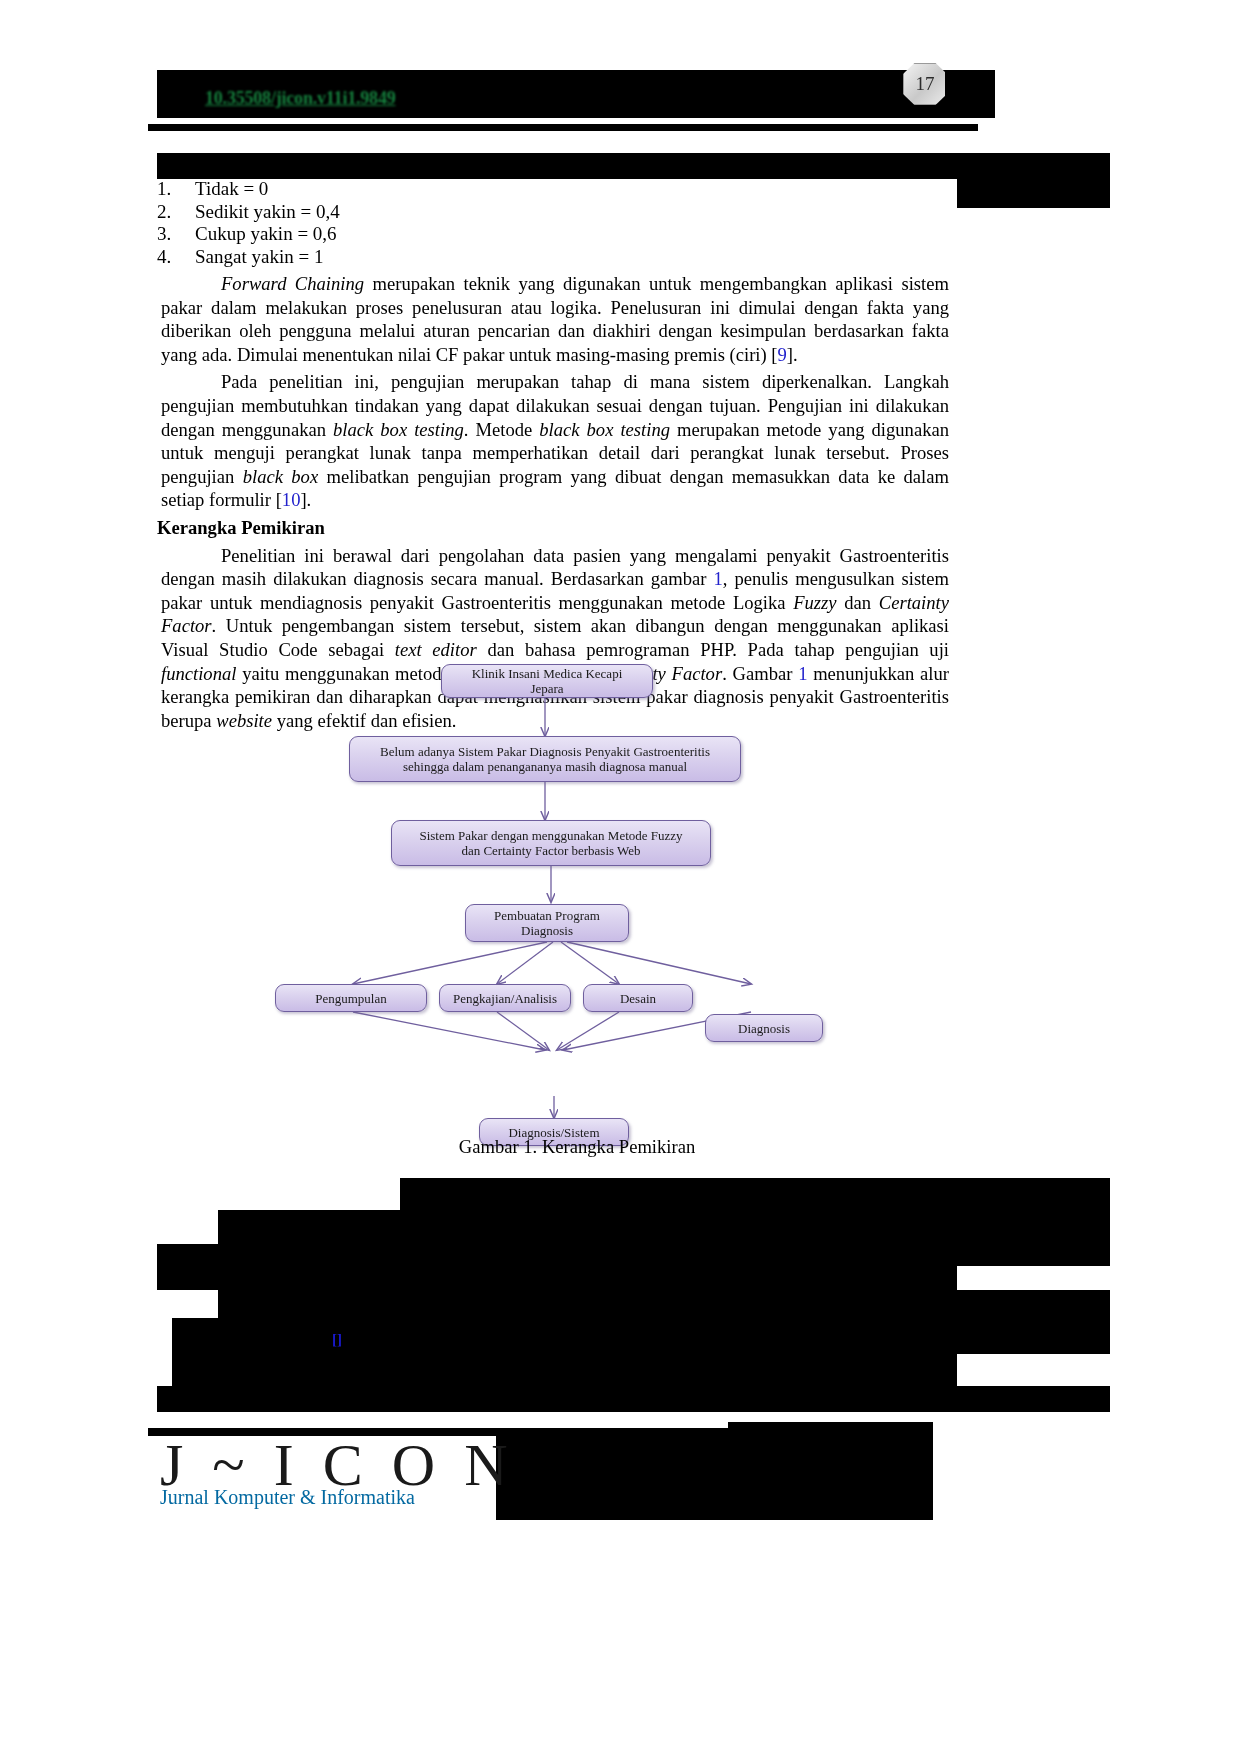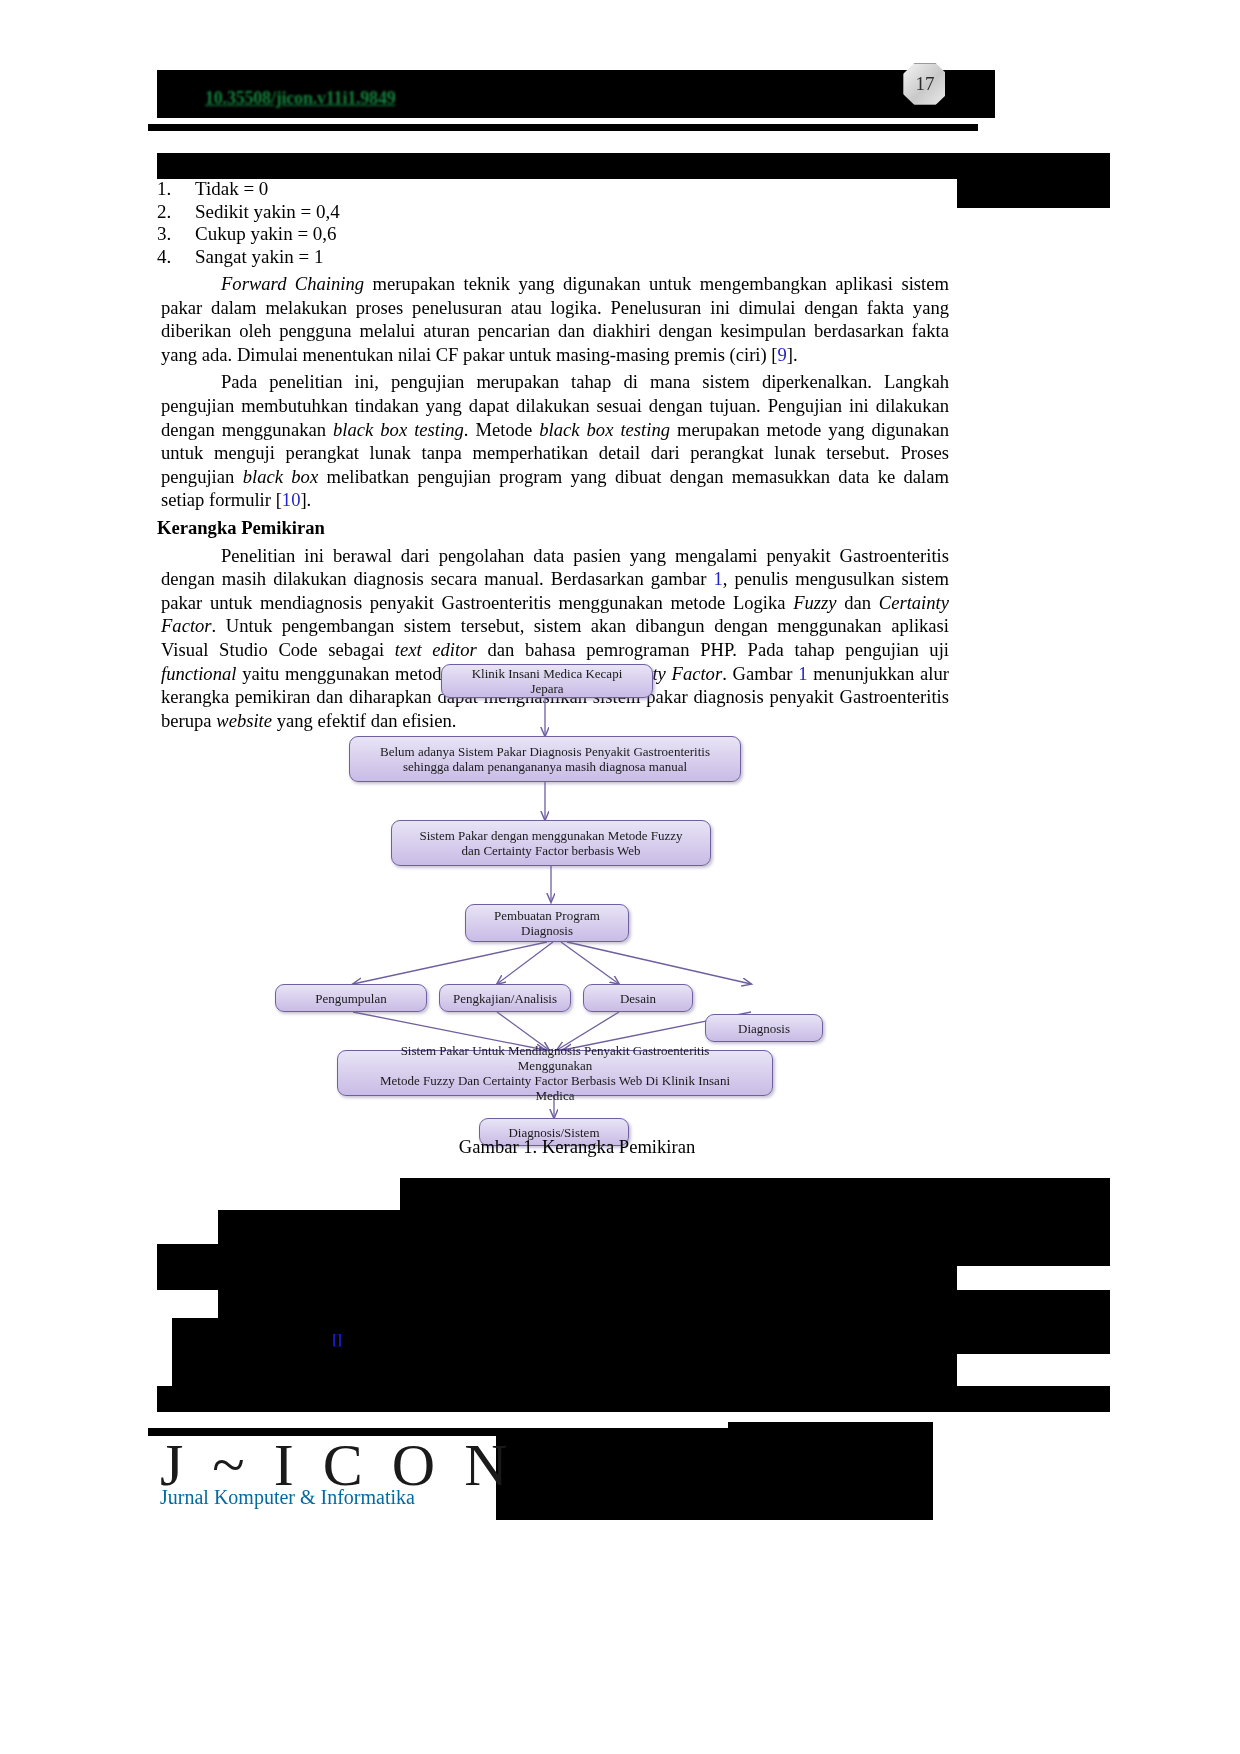--- a/index.html
+++ b/index.html
@@ -273,22 +273,20 @@
     <div class="node" style="left:308px; top:254px; width:164px; height:38px;">Pembuatan Program Diagnosis</div>
 
     <div class="node" style="left:118px; top:334px; width:152px; height:28px;">Pengumpulan</div>
 
     <div class="node" style="left:282px; top:334px; width:132px; height:28px;">Pengkajian/Analisis</div>
 
     <div class="node" style="left:426px; top:334px; width:110px; height:28px;">Desain</div>
 
     <div class="node" style="left:548px; top:334px; width:118px; height:28px;margin-top:30px;">Diagnosis</div>
 
-    <div class="node" style="left:180px; top:400px; width:436px; height:46px; white-space:pre-line;">Sistem Pakar Untuk Mendiagnosis Penyakit Gastroenteritis Menggunakan
-Metode Fuzzy Dan Certainty Factor Berbasis Web Di Klinik Insani Medica</div>
 
     <div class="node" style="left:322px; top:468px; width:150px; height:28px;">Diagnosis/Sistem</div>
   </div>
 
   <div class="caption">Gambar 1. Kerangka Pemikiran</div>
 
   <div class="blackout" style="left:400px; top:1178px; width:710px; height:34px;"></div>
   <div class="blackout" style="left:218px; top:1210px; width:892px; height:36px;"></div>
   <div class="blackout" style="left:157px; top:1244px; width:953px; height:22px;"></div>
   <div class="blackout" style="left:157px; top:1266px; width:800px; height:24px;"></div>

